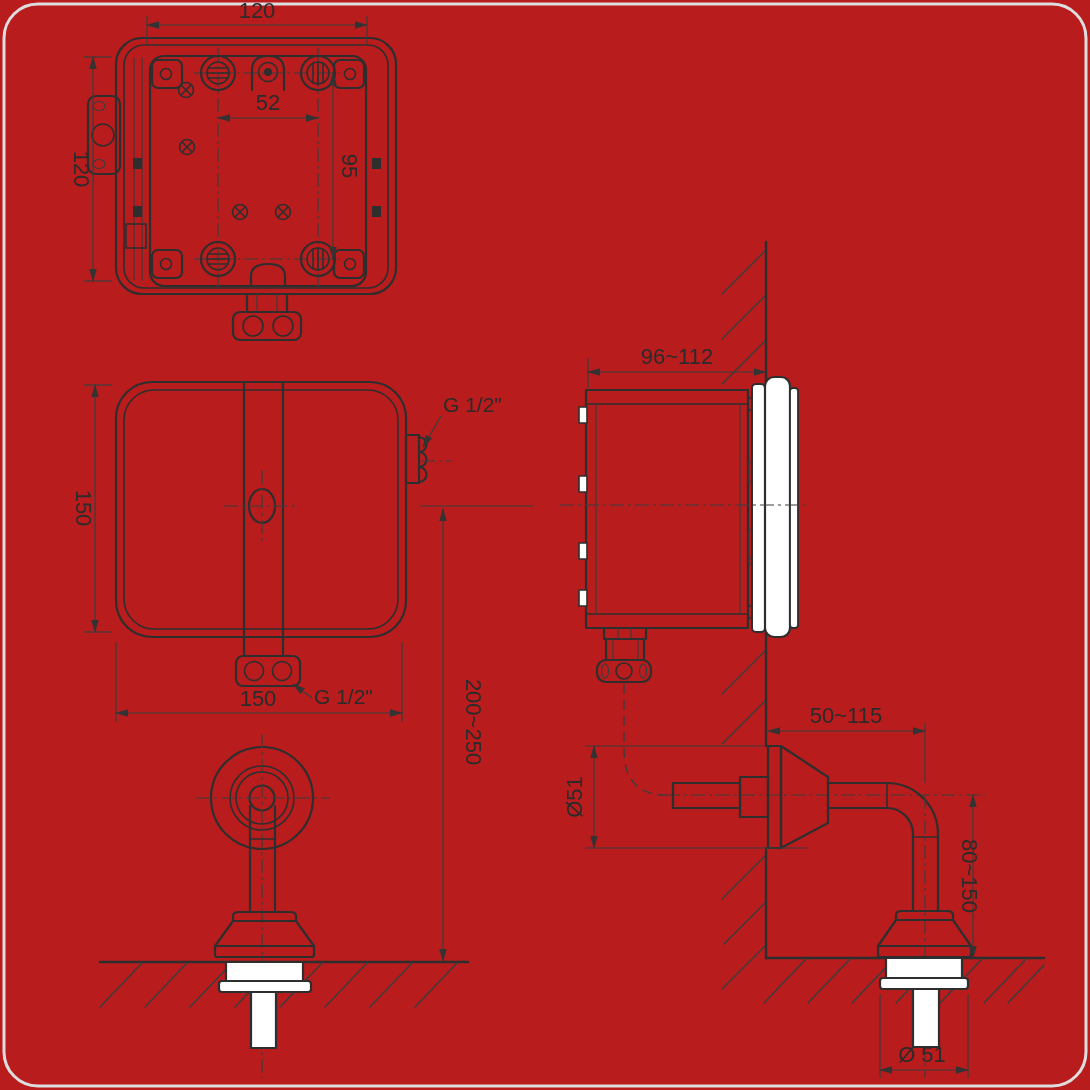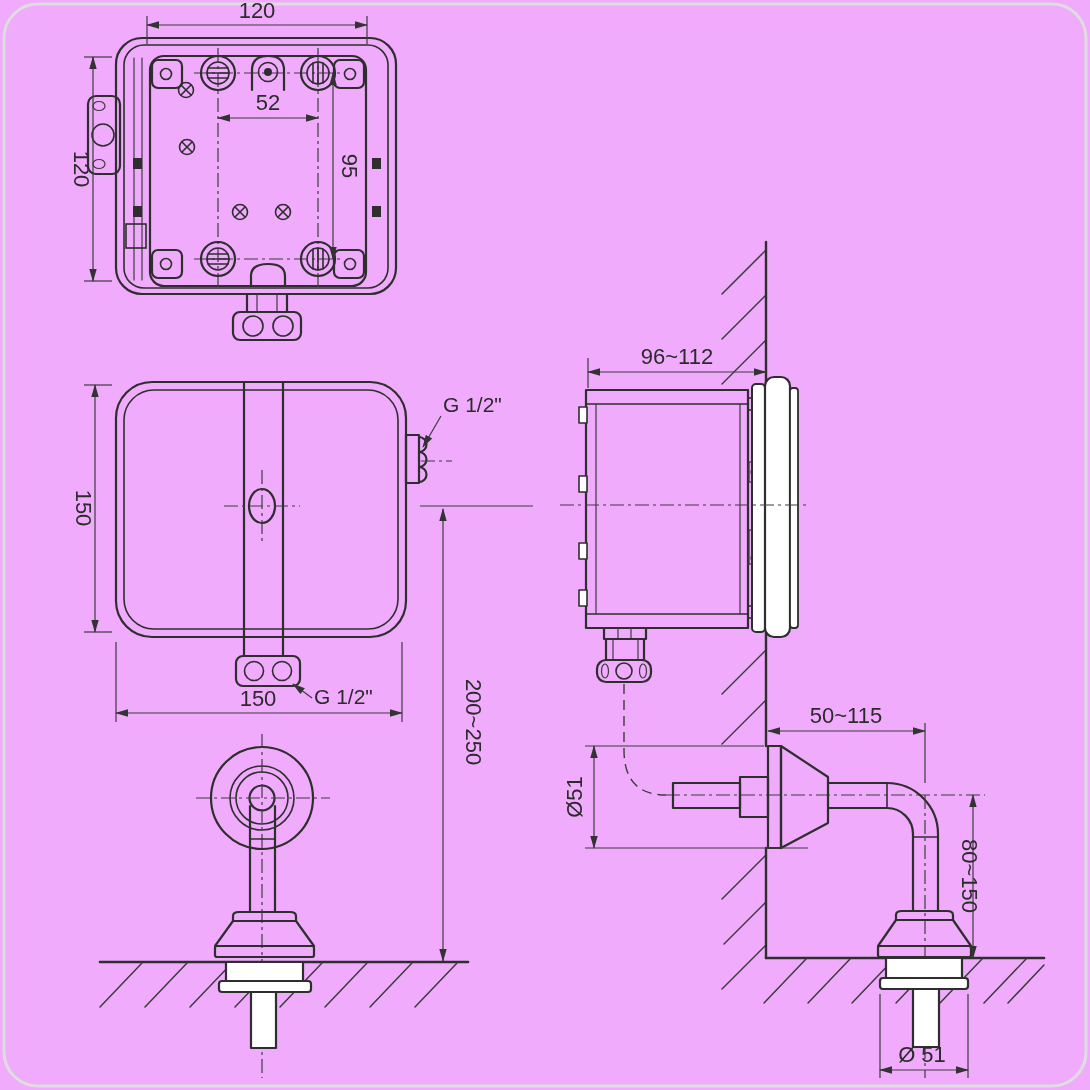--- a/index.html
+++ b/index.html
@@ -1,16 +1,16 @@
 <!DOCTYPE html>
 <html><head>
 <meta charset="utf-8">
 <style>
   html,body{margin:0;padding:0;background:#ffffff;}
-  .stage{width:1090px;height:1090px;position:relative;background:#f0abfc;font-family:"Liberation Sans",sans-serif;}
+  .stage{width:1090px;height:1090px;position:relative;background:#b91c1c;font-family:"Liberation Sans",sans-serif;}
   svg{display:block;}
   .ln{fill:none;stroke:#2e2e2e;stroke-width:2.2;stroke-linecap:round;stroke-linejoin:round;}
   .lnmd{fill:none;stroke:#2e2e2e;stroke-width:1.6;stroke-linecap:round;}
   .lnthin{fill:none;stroke:#3c3c3c;stroke-width:1.2;stroke-linecap:round;}
   .wf{fill:#ffffff;stroke:#2e2e2e;stroke-width:2.2;stroke-linejoin:round;}
   .cl{fill:none;stroke:#3c3c3c;stroke-width:1.2;stroke-dasharray:14 4 3 4;}
   .dsh{fill:none;stroke:#3c3c3c;stroke-width:1.4;stroke-dasharray:10 6;}
   .dim{fill:none;stroke:#3c3c3c;stroke-width:1.2;}
   .hatch{fill:none;stroke:#3c3c3c;stroke-width:1.5;stroke-linecap:round;}
   .dimt{font-family:"Liberation Sans",sans-serif;font-size:22px;fill:#2b2b2b;}

